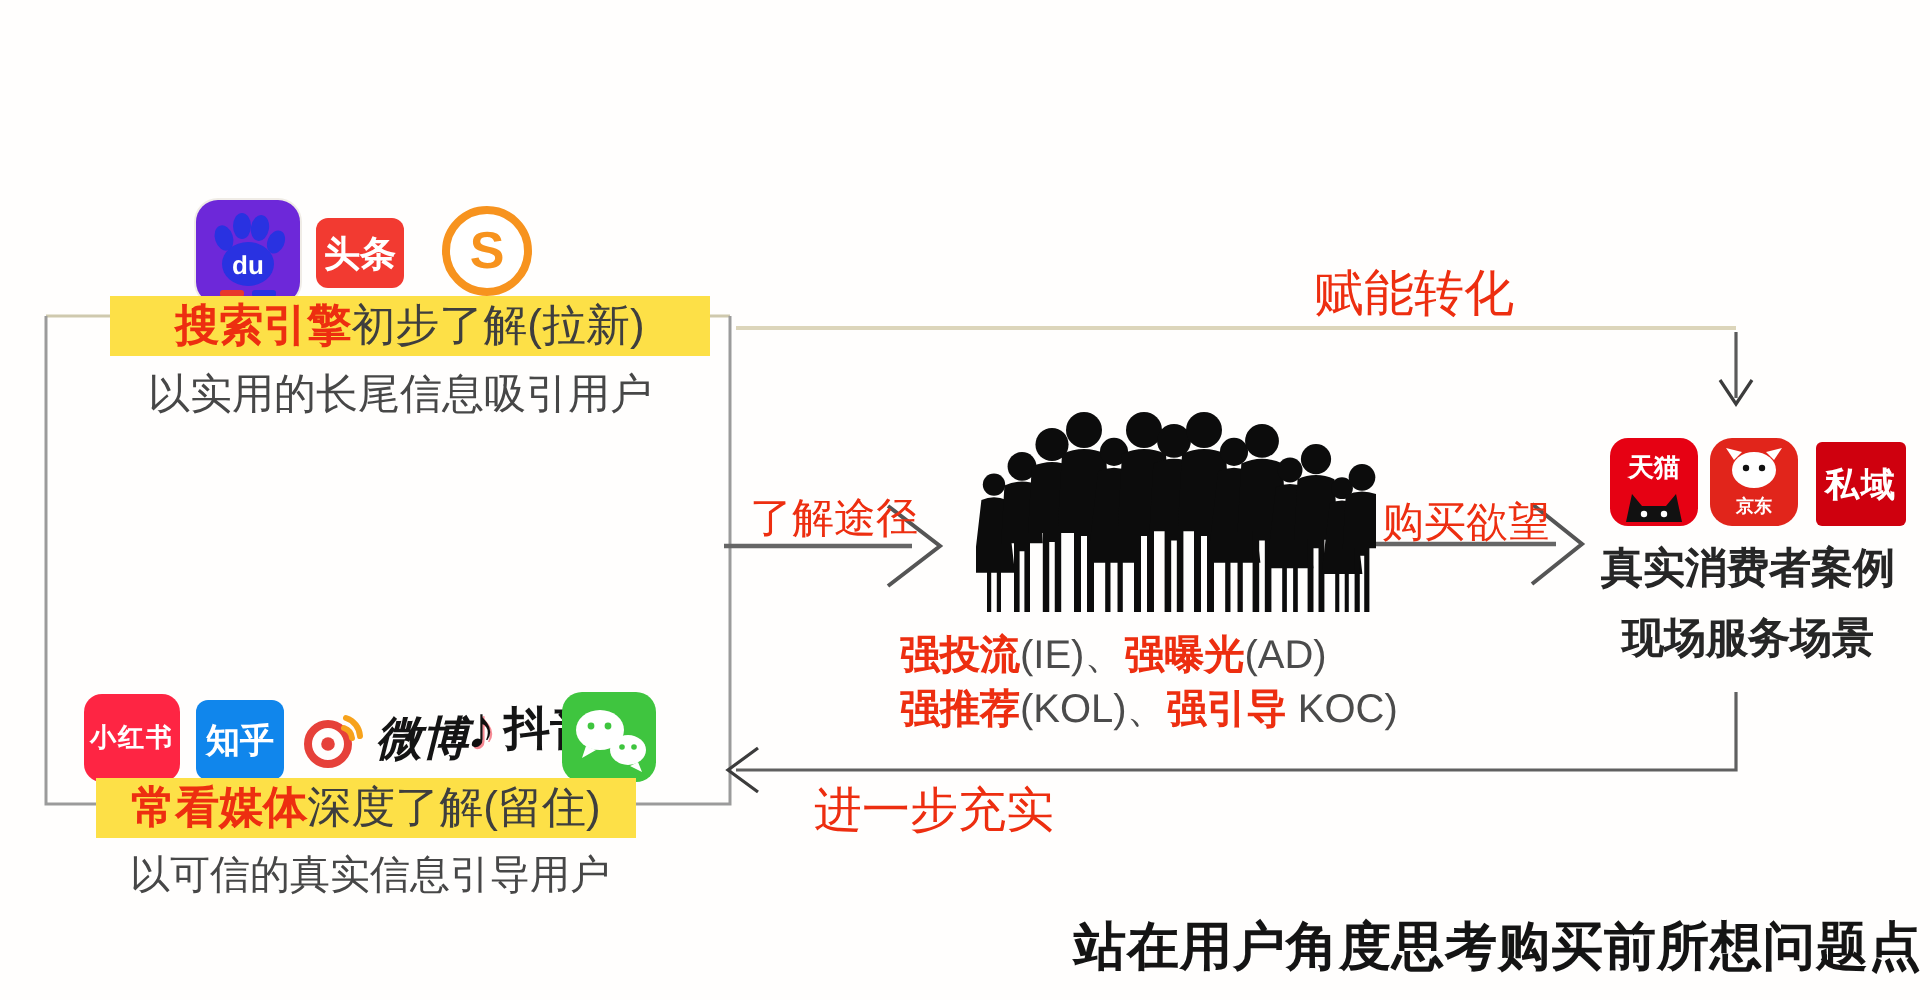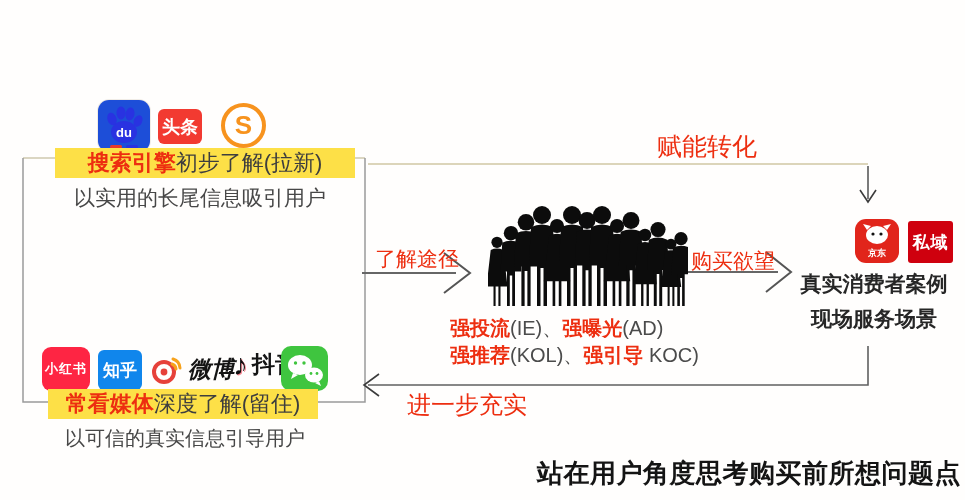--- a/index.html
+++ b/index.html
@@ -10,21 +10,21 @@
   .redbold{color:#ed2e10;font-weight:bold;}
   .dark{color:#3e3e3e;}
   .whitebg{background:#fde047;}
 
   .title-line{font-size:22px;line-height:30px;text-align:center;white-space:nowrap;}
   .sub-line{font-size:21px;line-height:28px;text-align:center;color:#474747;white-space:nowrap;}
 
   
   .tile{display:flex;align-items:center;justify-content:center;color:#fff;font-weight:bold;
         box-sizing:border-box;}
-  .baidu-tile{width:52px;height:52px;background:#1d4ed8;border-radius:11px;box-shadow:0 0 0 1px #f0ece6;}
+  .baidu-tile{width:52px;height:52px;background:#6d28d9;border-radius:11px;box-shadow:0 0 0 1px #f0ece6;}
   .toutiao-tile{width:44px;height:35px;background:#f23a31;border-radius:6px;font-size:18px;}
   .sogou-tile{width:45px;height:45px;background:#fff;border:4px solid #f7931e;border-radius:50%;
               color:#f7931e;font-size:26px;}
   .xhs-tile{width:48px;height:44px;background:#fe2543;border-radius:9px;font-size:13px;letter-spacing:1px;}
   .zhihu-tile{width:44px;height:40px;background:#1086ec;border-radius:6px;font-size:17px;}
   .wechat-tile{width:47px;height:45px;background:#3fc53f;border-radius:10px;}
   .tmall-tile{width:44px;height:44px;background:#e60113;border-radius:9px;flex-direction:column;}
   .jd-tile{width:44px;height:44px;background:#e1251b;border-radius:11px;flex-direction:column;}
   .siyu-tile{width:45px;height:42px;background:#cf000e;border-radius:3px;font-size:17px;letter-spacing:1px;}
 
@@ -160,20 +160,28 @@
     </svg>
   </div>
 
   <div class="abs tactics" style="left:450px;top:315px;width:270px;">
     <span class="redbold">强投流</span><span class="g">(IE)、</span><span class="redbold">强曝光</span><span class="g">(AD)</span>
   </div>
   <div class="abs tactics" style="left:450px;top:342px;width:270px;">
     <span class="redbold">强推荐</span><span class="g">(KOL)、</span><span class="redbold">强引导</span><span class="g"> KOC)</span>
   </div>
 
+  <div class="abs tile tmall-tile" style="left:805px;top:219px;">
+    <span style="font-size:13px;margin-top:3px;">天猫</span>
+    <svg width="36" height="18" viewBox="0 0 36 18">
+      <path d="M4,18 L7,4 L12,10 H24 L29,4 L32,18 Z" fill="#111"></path>
+      <circle cx="13" cy="14" r="1.6" fill="#fff"></circle>
+      <circle cx="23" cy="14" r="1.6" fill="#fff"></circle>
+    </svg>
+  </div>
   <div class="abs tile jd-tile" style="left:855px;top:219px;">
     <svg width="30" height="24" viewBox="0 0 30 24">
       <ellipse cx="15" cy="13" rx="11" ry="9" fill="#fff"></ellipse>
       <path d="M5,8 L1,2 L9,4 Z" fill="#fff"></path>
       <path d="M25,8 L29,2 L21,4 Z" fill="#fff"></path>
       <circle cx="11" cy="12" r="1.6" fill="#111"></circle>
       <circle cx="19" cy="12" r="1.6" fill="#111"></circle>
     </svg>
     <span style="font-size:9px;margin-top:1px;">京东</span>
   </div>

